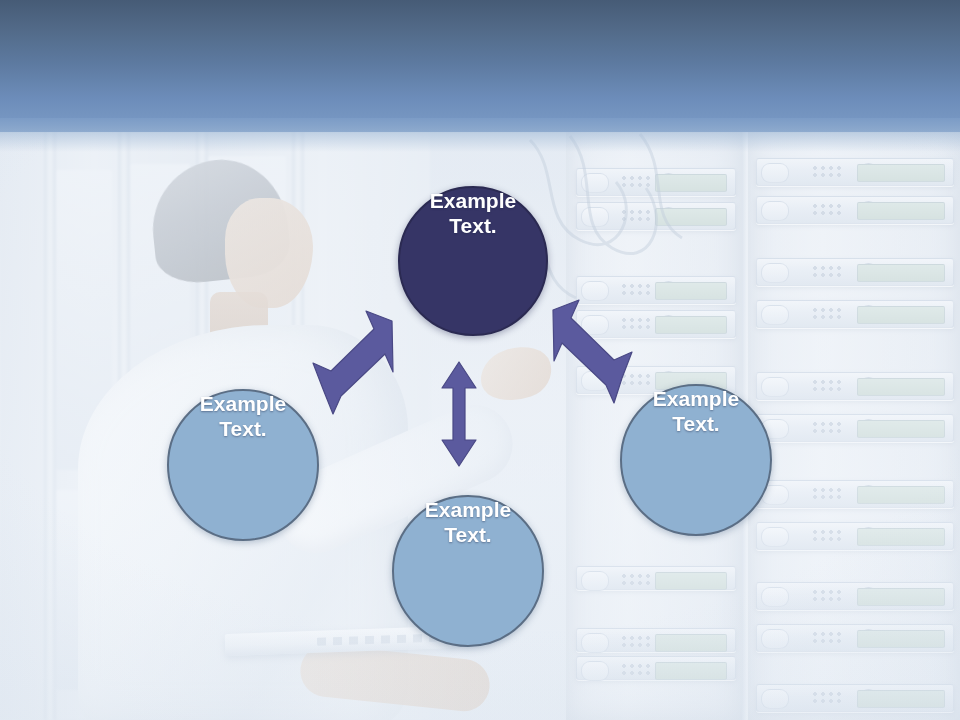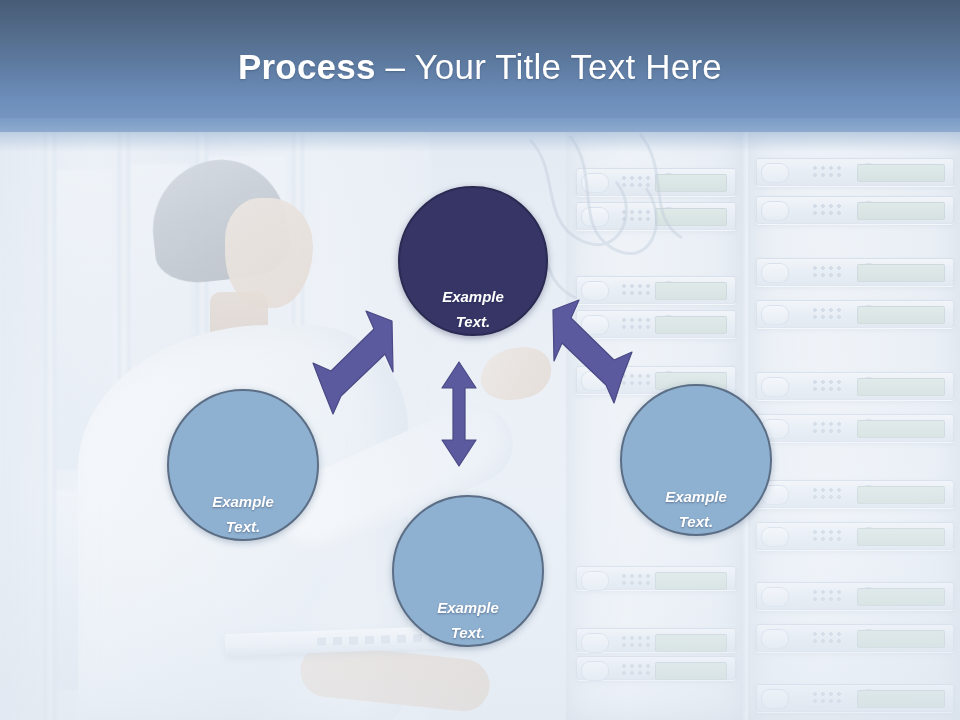--- a/index.html
+++ b/index.html
@@ -168,24 +168,24 @@
     text-shadow:0 1px 2px rgba(40,60,85,.35);
   }
   .title b{font-weight:700;}
 
   
   .arrows{position:absolute;left:0;top:0;width:960px;height:720px;}
 
   
   .node{
     position:absolute;border-radius:50%;
-    display:flex;align-items:flex-end;justify-content:center;
+    display:flex;align-items:flex-start;justify-content:center;
     text-align:center;color:#ffffff;
-    font-style:italic;font-weight:700;
-    font-size:15px;line-height:25px;
+    font-weight:700;
+    font-size:21px;line-height:25px;
     text-shadow:0 1px 2px rgba(30,40,70,.45);
     box-sizing:border-box;
   }
   .node-dark{
     background:#363566;
     border:2px solid #2b2a52;
     box-shadow:0 2px 7px rgba(45,50,90,.40);
   }
   .node-light{
     background:#8fb1d1;
@@ -361,23 +361,20 @@
           <div class="ports"></div>
         </div>
     </div>
 
     <div class="photo-wash"></div>
     <div class="photo-vignette"></div>
   </div>
 
   <div class="header"></div>
   <div class="header-fade"></div>
-  <div class="title">
-    <b>Process</b><span> – </span><span>Your Title Text Here</span>
-  </div>
 
   <svg class="arrows" viewBox="0 0 960 720">
 
     <g>
       <path d="M392,321 L366,311 L374,329 L331,371 L313,363 L323,389 L333,414 L341,396 L385,354 L393,372 Z" fill="#5b5a9e" stroke="#4a4985" stroke-width="1.2" stroke-linejoin="round"></path>
     </g>
 
     <g>
       <path d="M553,310 L579,300 L571,318 L614,360 L632,352 L622,378 L614,403 L606,385 L562,343 L554,361 Z" fill="#5b5a9e" stroke="#4a4985" stroke-width="1.2" stroke-linejoin="round"></path>
     </g>

